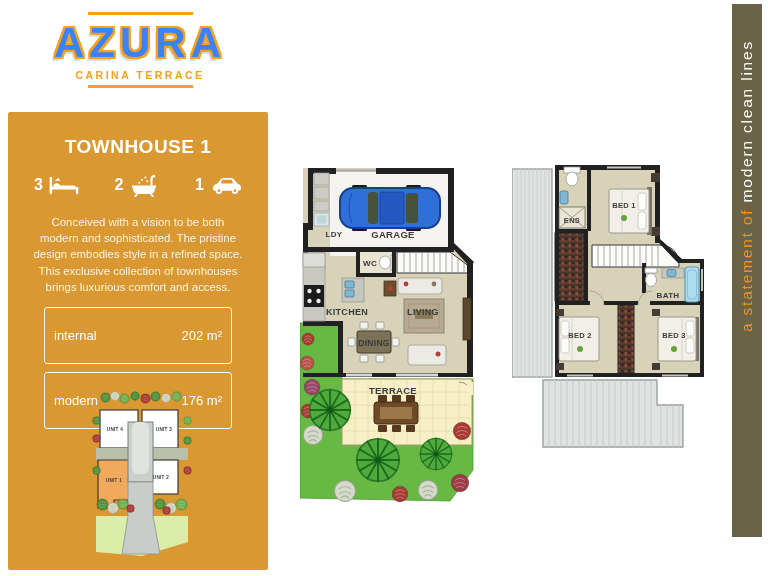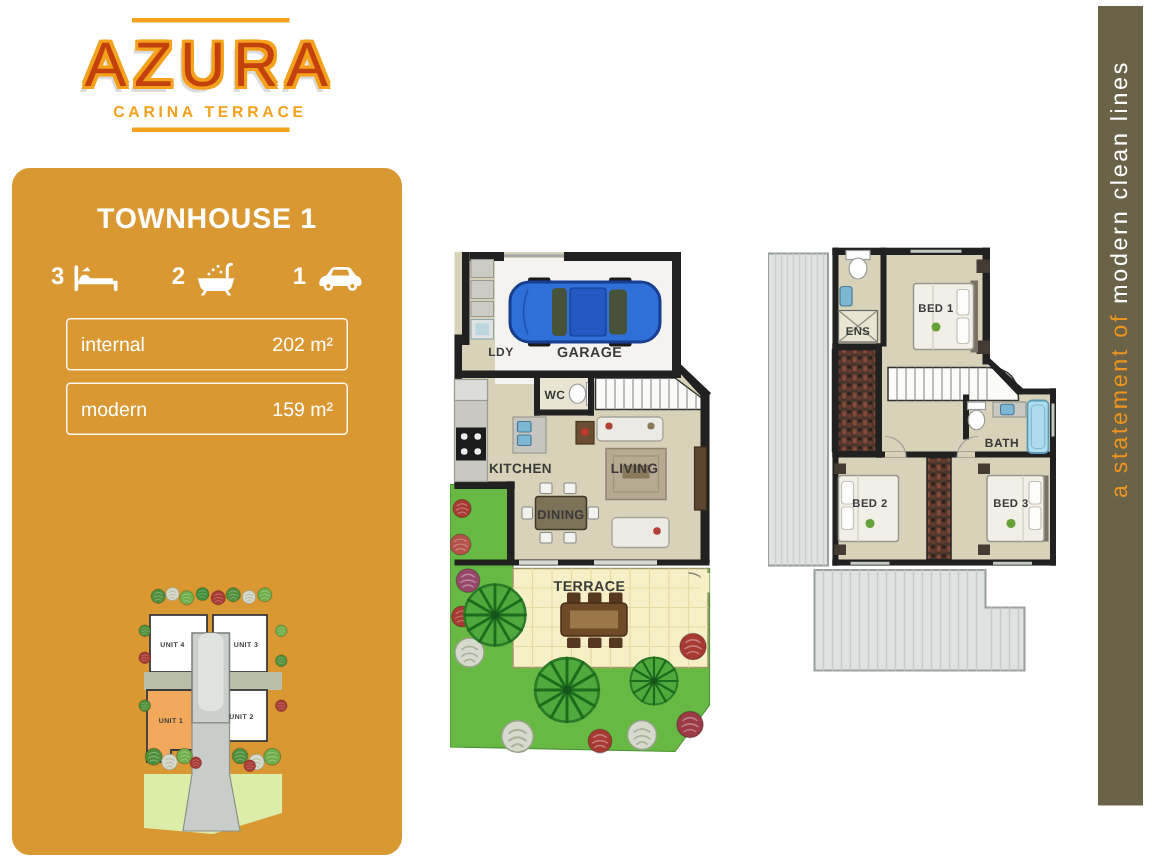--- a/index.html
+++ b/index.html
@@ -2,38 +2,38 @@
 <html><head>
 <meta charset="utf-8">
 <style>
   html,body{margin:0;padding:0;background:#fff;}
   .page{position:relative;width:768px;height:576px;background:#fff;overflow:hidden;
         font-family:"Liberation Sans",sans-serif;}
 
   
   .logo{position:absolute;left:50px;top:8px;width:180px;text-align:center;}
   .logo-rule{width:105px;height:3px;background:#f4a11e;margin:4px auto;}
-  .logo-title{font-size:42px;font-weight:normal;letter-spacing:5px;color:#c2410c;line-height:1.15;
+  .logo-title{font-size:42px;font-weight:bold;letter-spacing:5px;color:#3b82f6;line-height:1.15;
     text-shadow:-2px -2px 0 #f4a11e,2px -2px 0 #f4a11e,-2px 2px 0 #f4a11e,2px 2px 0 #f4a11e,
                 -2px 0 0 #f4a11e,2px 0 0 #f4a11e,0 -2px 0 #f4a11e,0 2px 0 #f4a11e,
                 -3px 4px 0 #dcdcdc;}
   .logo-subtitle{font-size:10.5px;font-weight:bold;letter-spacing:2.5px;color:#f4a11e;margin-top:2px;}
 
   
   .sidebar{position:absolute;left:8px;top:112px;width:260px;height:458px;background:#d99832;
-           border-radius:12px;color:#fff;}
+           border-radius:2px;color:#fff;}
   .sidebar-title{margin:24px 0 0 0;text-align:center;font-size:19px;font-weight:bold;letter-spacing:.5px;}
   .features{display:flex;justify-content:space-between;align-items:center;padding:0 26px;margin-top:12px;height:30px;}
   .feature{display:flex;align-items:center;gap:6px;}
   .feature-count{font-size:16px;font-weight:bold;}
   .ficon{display:block;}
   .description{margin:14px 24px 0 24px;text-align:center;font-size:11.4px;line-height:1.42;color:#fdf4e2;}
   .areas{margin:12px 36px 0 36px;}
   .area-row{display:flex;justify-content:space-between;align-items:center;border:1.5px solid rgba(255,255,255,.92);
-            border-radius:3px;padding:9px 9px;margin-bottom:8px;font-size:13px;}
+            border-radius:3px;padding:20px 9px;margin-bottom:8px;font-size:13px;}
   .siteplan{position:absolute;left:84px;top:276px;width:100px;height:180px;}
 
   
   .groundfloor{position:absolute;left:300px;top:163px;width:196px;height:348px;}
   .upperfloor{position:absolute;left:512px;top:165px;width:200px;height:285px;}
   svg text{font-family:"Liberation Sans",sans-serif;fill:#3a3a3a;font-weight:600;letter-spacing:.3px;}
 
   
   .tagline-bar{position:absolute;left:732px;top:4px;width:30px;height:533px;background:#6b6347;}
   .tagline-text{position:absolute;width:533px;height:30px;left:50%;top:50%;
@@ -111,29 +111,30 @@
           <path d="M3 14 Q3 9 8 8 L11 4 Q12 2 15 2 H22 Q25 2 26 4 L29 8 Q33 9 33 13 Q33 15.5 30.5 15.5 H5.5 Q3 15.5 3 14 Z" fill="#fff"></path>
           <path d="M13 4 L11.5 8 H24.5 L23 4 Z" fill="#d99832"></path>
           <circle cx="9.5" cy="15.5" r="3.4" fill="#fff"></circle>
             <circle cx="9.5" cy="15.5" r="1.5" fill="#d99832"></circle>
           <circle cx="26.5" cy="15.5" r="3.4" fill="#fff"></circle>
             <circle cx="26.5" cy="15.5" r="1.5" fill="#d99832"></circle>
         </svg>
       </div>
     </div>
 
+    <p class="description">Conceived with a vision to be both modern and sophisticated. The pristine design embodies style in a refined space. This exclusive collection of townhouses brings luxurious comfort and access.</p>
 
     <div class="areas">
       <div class="area-row">
         <span>internal</span>
         <span>202 m²</span>
       </div>
       <div class="area-row">
         <span>modern</span>
-        <span>159 m²</span>
+        <span>176 m²</span>
       </div>
     </div>
 
     <svg class="siteplan" viewBox="0 0 100 180">
       <g>
         <polygon points="4,128 96,128 96,154 50,168 4,164" fill="#dcedaa"></polygon>
       </g>
       <g>
         <rect x="8" y="22" width="38" height="38" fill="#fff" stroke="#3a3a3a" stroke-width="1.2"></rect>
         <rect x="50" y="22" width="36" height="38" fill="#fff" stroke="#3a3a3a" stroke-width="1.2"></rect>

